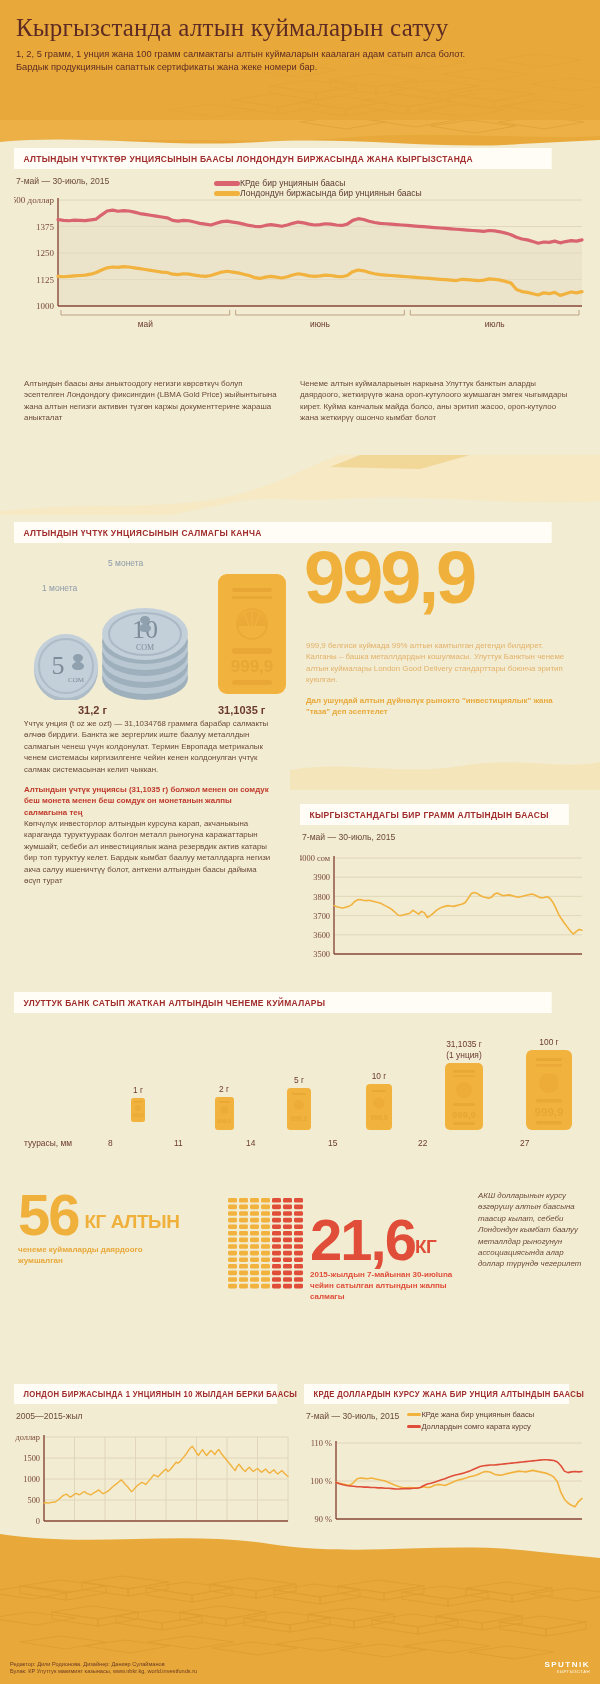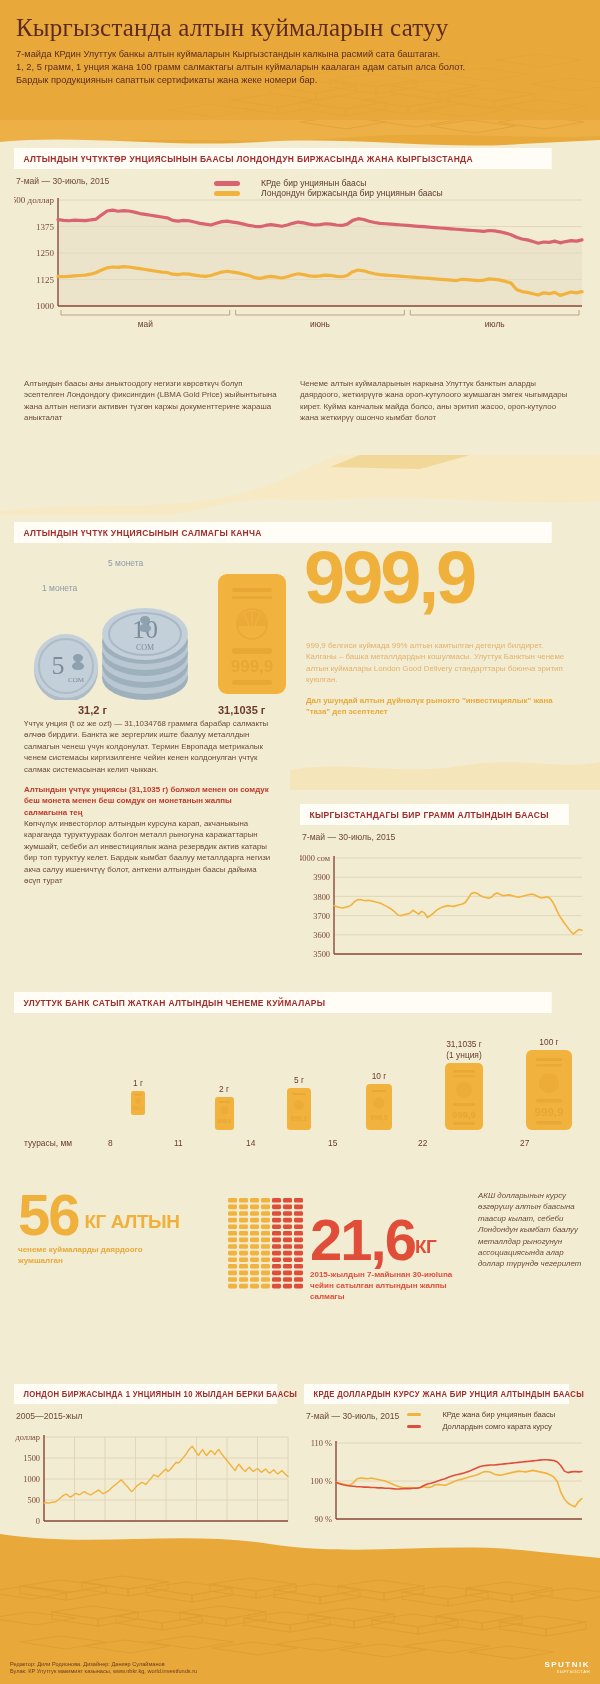--- a/index.html
+++ b/index.html
@@ -30,21 +30,21 @@
     font-weight:bold;
     letter-spacing:.35px;
     padding:6px 10px 5px 10px;
     font-stretch:condensed;
     transform:scaleX(.94);
     transform-origin:left center;
     white-space:nowrap;
   }
   .panel{position:absolute;}
   .daterange{font-size:8.6px;color:#6b4a3a;margin:7px 0 2px 2px;}
-  .legend-row{display:flex;align-items:center;gap:21px;font-size:8.6px;color:#5d3a30;}
+  .legend-row{display:flex;align-items:center;gap:0;font-size:8.6px;color:#5d3a30;}
   .lg-swatch{width:26px;height:5px;border-radius:3px;display:inline-block;}
 
   .chart-shell{position:relative;}
   svg{display:block;}
 
   .bodytext{font-size:7.9px;line-height:11.4px;color:#6b4a3a;}
   .bodytext.red{color:#c0392b;font-weight:bold;}
   .bodytext.gold{color:#e3b26a;}
   .bodytext.goldstrong{color:#e8a93a;font-weight:bold;}
 
@@ -113,21 +113,20 @@
           <path d="M380 62 L420 56 L466 62 L426 69 Z"></path>
           <path d="M442 74 L482 68 L528 74 L488 81 Z"></path>
           <path d="M496 60 L536 54 L582 60 L542 67 Z"></path>
           <path d="M530 84 L570 78 L616 84 L576 91 Z"></path>
         </g>
       </g>
     </svg>
     <div class="titles">
       <div class="h-title">Кыргызстанда алтын куймаларын сатуу</div>
       <div class="h-sub">
-        <div>7-майда КРдин Улуттук банкы алтын куймаларын Кыргызстандын калкына расмий сата баштаган.</div>
         <div>1, 2, 5 грамм, 1 унция жана 100 грамм салмактагы алтын куймаларын каалаган адам сатып алса болот.</div>
         <div>Бардык продукциянын сапаттык сертификаты жана жеке номери бар.</div>
       </div>
     </div>
   </div>
 
   <div style="position:absolute;left:0;top:120px;width:600px;height:42px;overflow:hidden;">
     <svg viewBox="0 0 600 42" preserveAspectRatio="none" style="width:600px;height:42px;">
       <rect x="0" y="0" width="600" height="42" fill="#e8a93a"></rect>
       <path d="M0 0 L600 0 L600 16 C520 20 430 10 340 18 C260 25 150 15 60 24 L0 28 Z" fill="#eeb54e" opacity=".6"></path>
@@ -298,21 +297,21 @@
         </svg>
     </div>
   </div>
 
   <div class="panel" style="left:14px;top:992px;width:572px;">
     <div class="sect-title">УЛУТТУК БАНК САТЫП ЖАТКАН АЛТЫНДЫН ЧЕНЕМЕ КУЙМАЛАРЫ</div>
   </div>
 
   <div class="panel" style="left:24px;top:1020px;width:556px;height:110px;">
 
-    <div style="position:absolute;left:94px;bottom:15px;text-align:center;width:40px;">
+    <div style="position:absolute;left:94px;bottom:8px;text-align:center;width:40px;">
       <div class="bar-cap">1 г</div>
       <svg width="14" height="24" viewBox="0 0 14 24" style="margin:2px auto 0;display:block;">
         <rect x="0" y="0" width="14" height="24" rx="2.5" fill="#f2b23e"></rect>
         <rect x="3" y="3" width="8" height="1.4" rx=".7" fill="#e09e2c" opacity=".5"></rect>
         <circle cx="7" cy="10" r="3" fill="#e09e2c" opacity=".3"></circle>
         <text x="7" y="19" text-anchor="middle" font-size="4.5" font-weight="bold" fill="#e5a534" opacity=".8">999,9</text>
       </svg>
     </div>
     <div style="position:absolute;left:178px;bottom:0;text-align:center;width:44px;">
       <div class="bar-cap">2 г</div>

